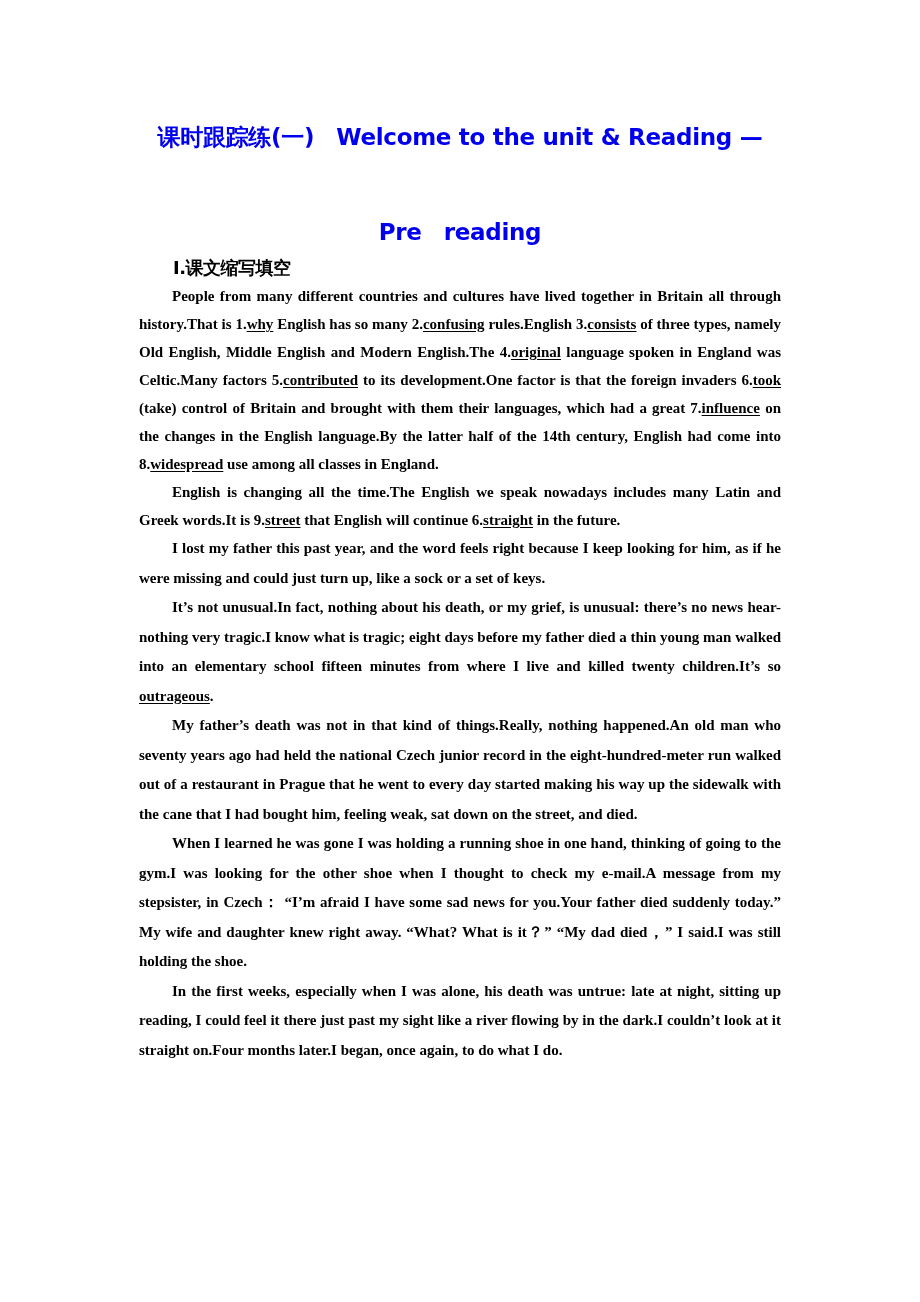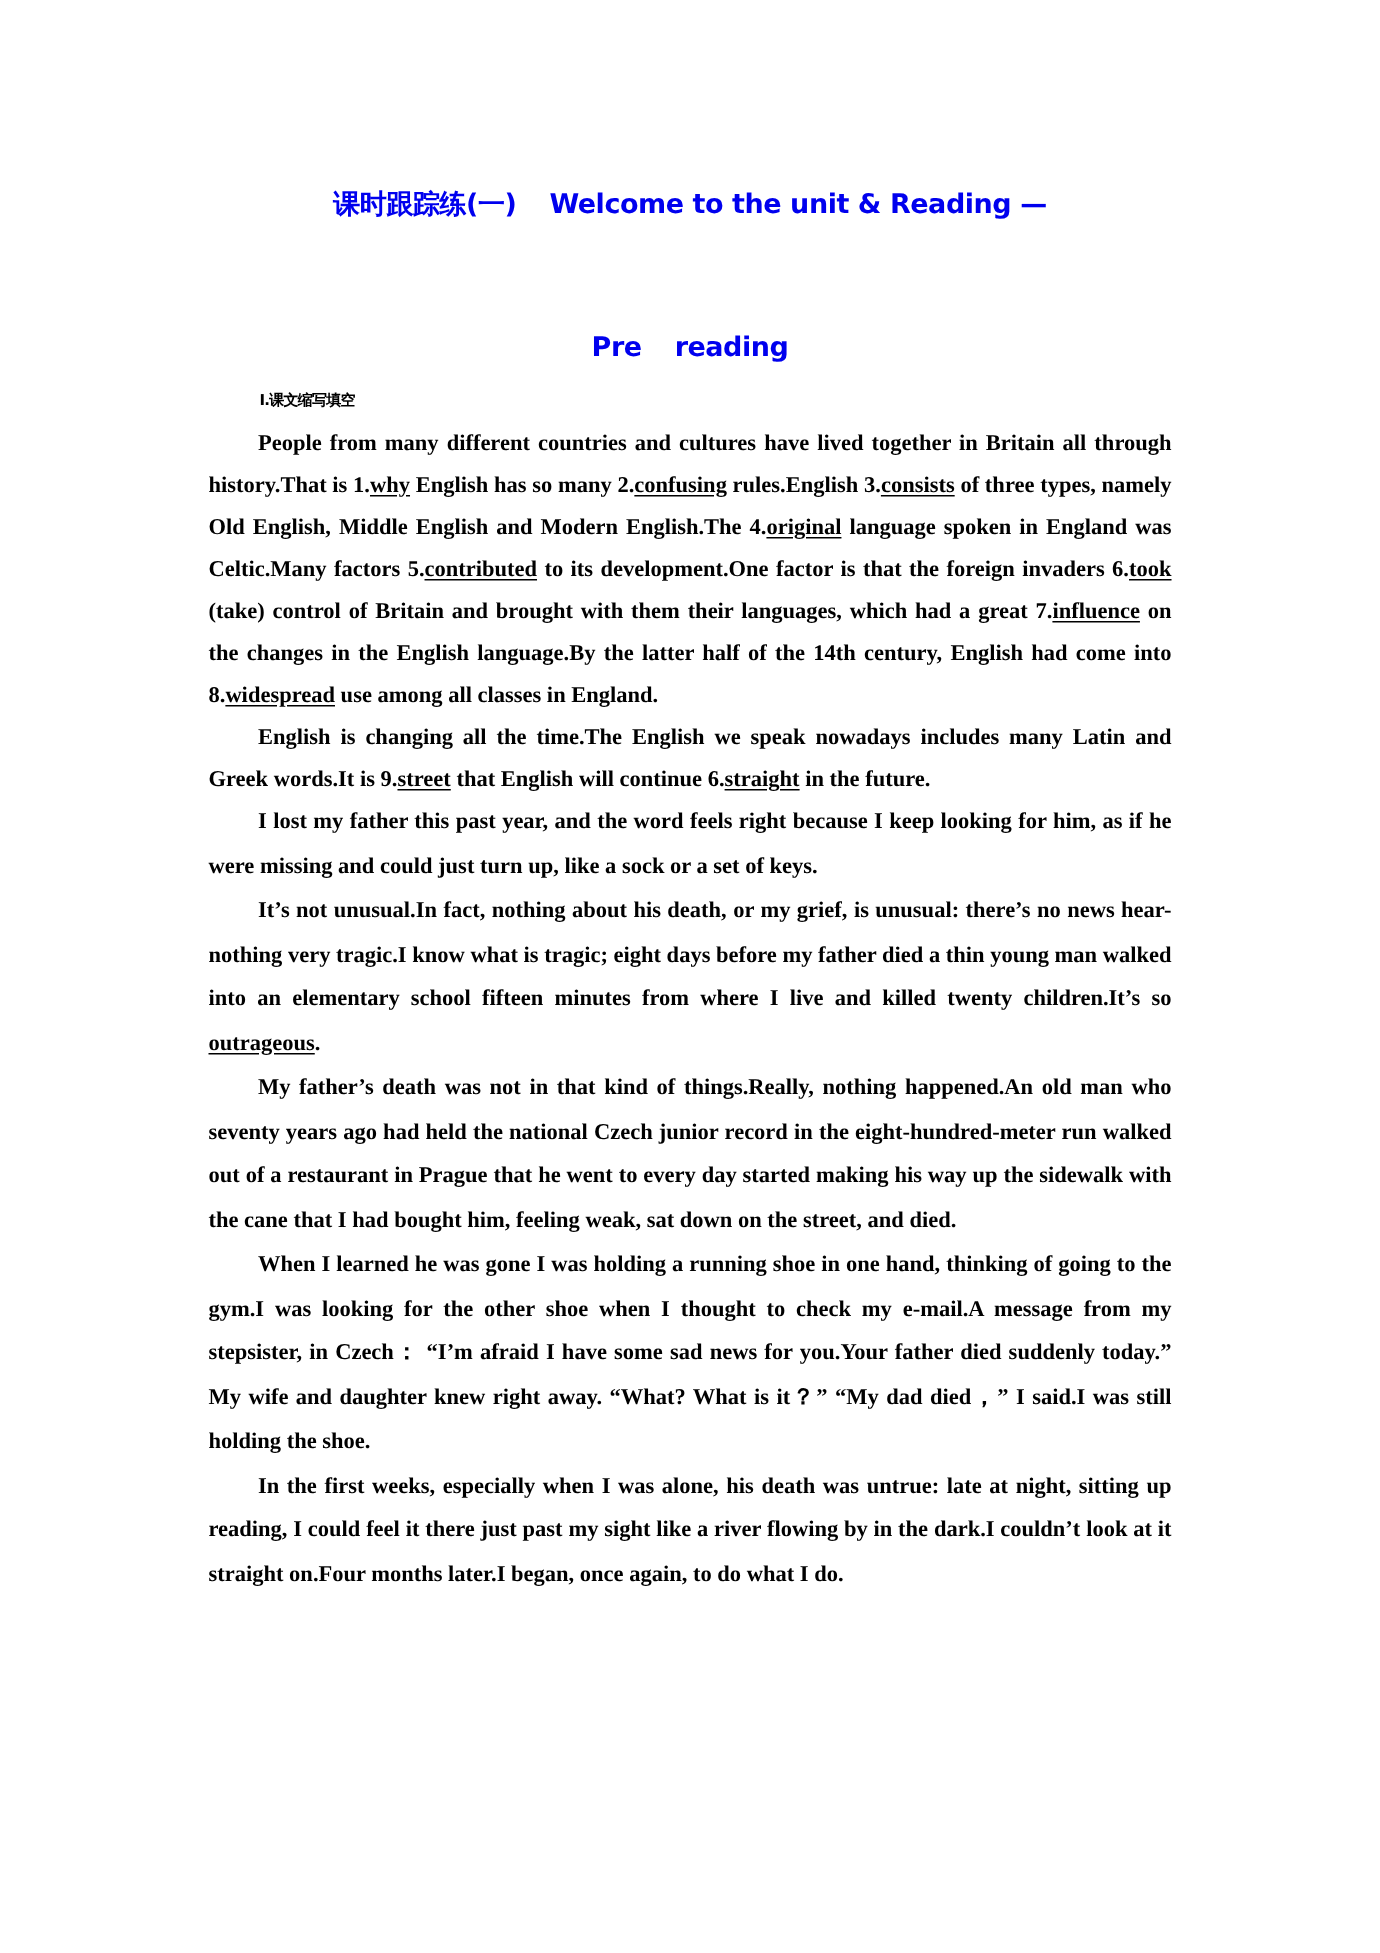--- a/index.html
+++ b/index.html
@@ -1,32 +1,32 @@
 <!DOCTYPE html>
 <html><head>
   <meta charset="utf-8">
   <style>
     html, body { margin: 0; padding: 0; background: #ffffff; }
     body { width: 920px; height: 1302px; position: relative; overflow: hidden; }
     .page { position: absolute; left: 0; top: 0; width: 920px; height: 1302px; }
     .title {
       position: absolute; left: 0; width: 920px; text-align: center;
       color: #0000ee; font-family: "DejaVu Sans", sans-serif; font-weight: bold;
-      font-size: 18px; line-height: 30px; letter-spacing: -0.3px;
+      font-size: 23px; line-height: 30px; letter-spacing: -0.3px;
     }
     .title.line1 { top: 122px; }
     .title.line2 { top: 170px; margin-top: 47px; }
     .title .gap { display: inline-block; width: 22px; }
     .body {
       position: absolute; left: 139px; width: 642px; top: 256px;
       font-family: "Liberation Serif", serif; font-weight: bold; color: #000;
       font-size: 15px;
     }
     .section-head {
-      font-family: "DejaVu Sans", sans-serif; font-size: 10px; font-weight: bold;
+      font-family: "DejaVu Sans", sans-serif; font-size: 18px; font-weight: bold;
       padding-left: 34px; line-height: 24px; height: 26px; letter-spacing: -0.5px;
     }
     p { margin: 0; text-align: justify; text-indent: 33px; line-height: 28px; }
     p.r { line-height: 29.5px; }
     u { text-decoration: underline; text-underline-offset: 2px; }
   </style>
 </head>
 <body>
 
 <div class="page">

